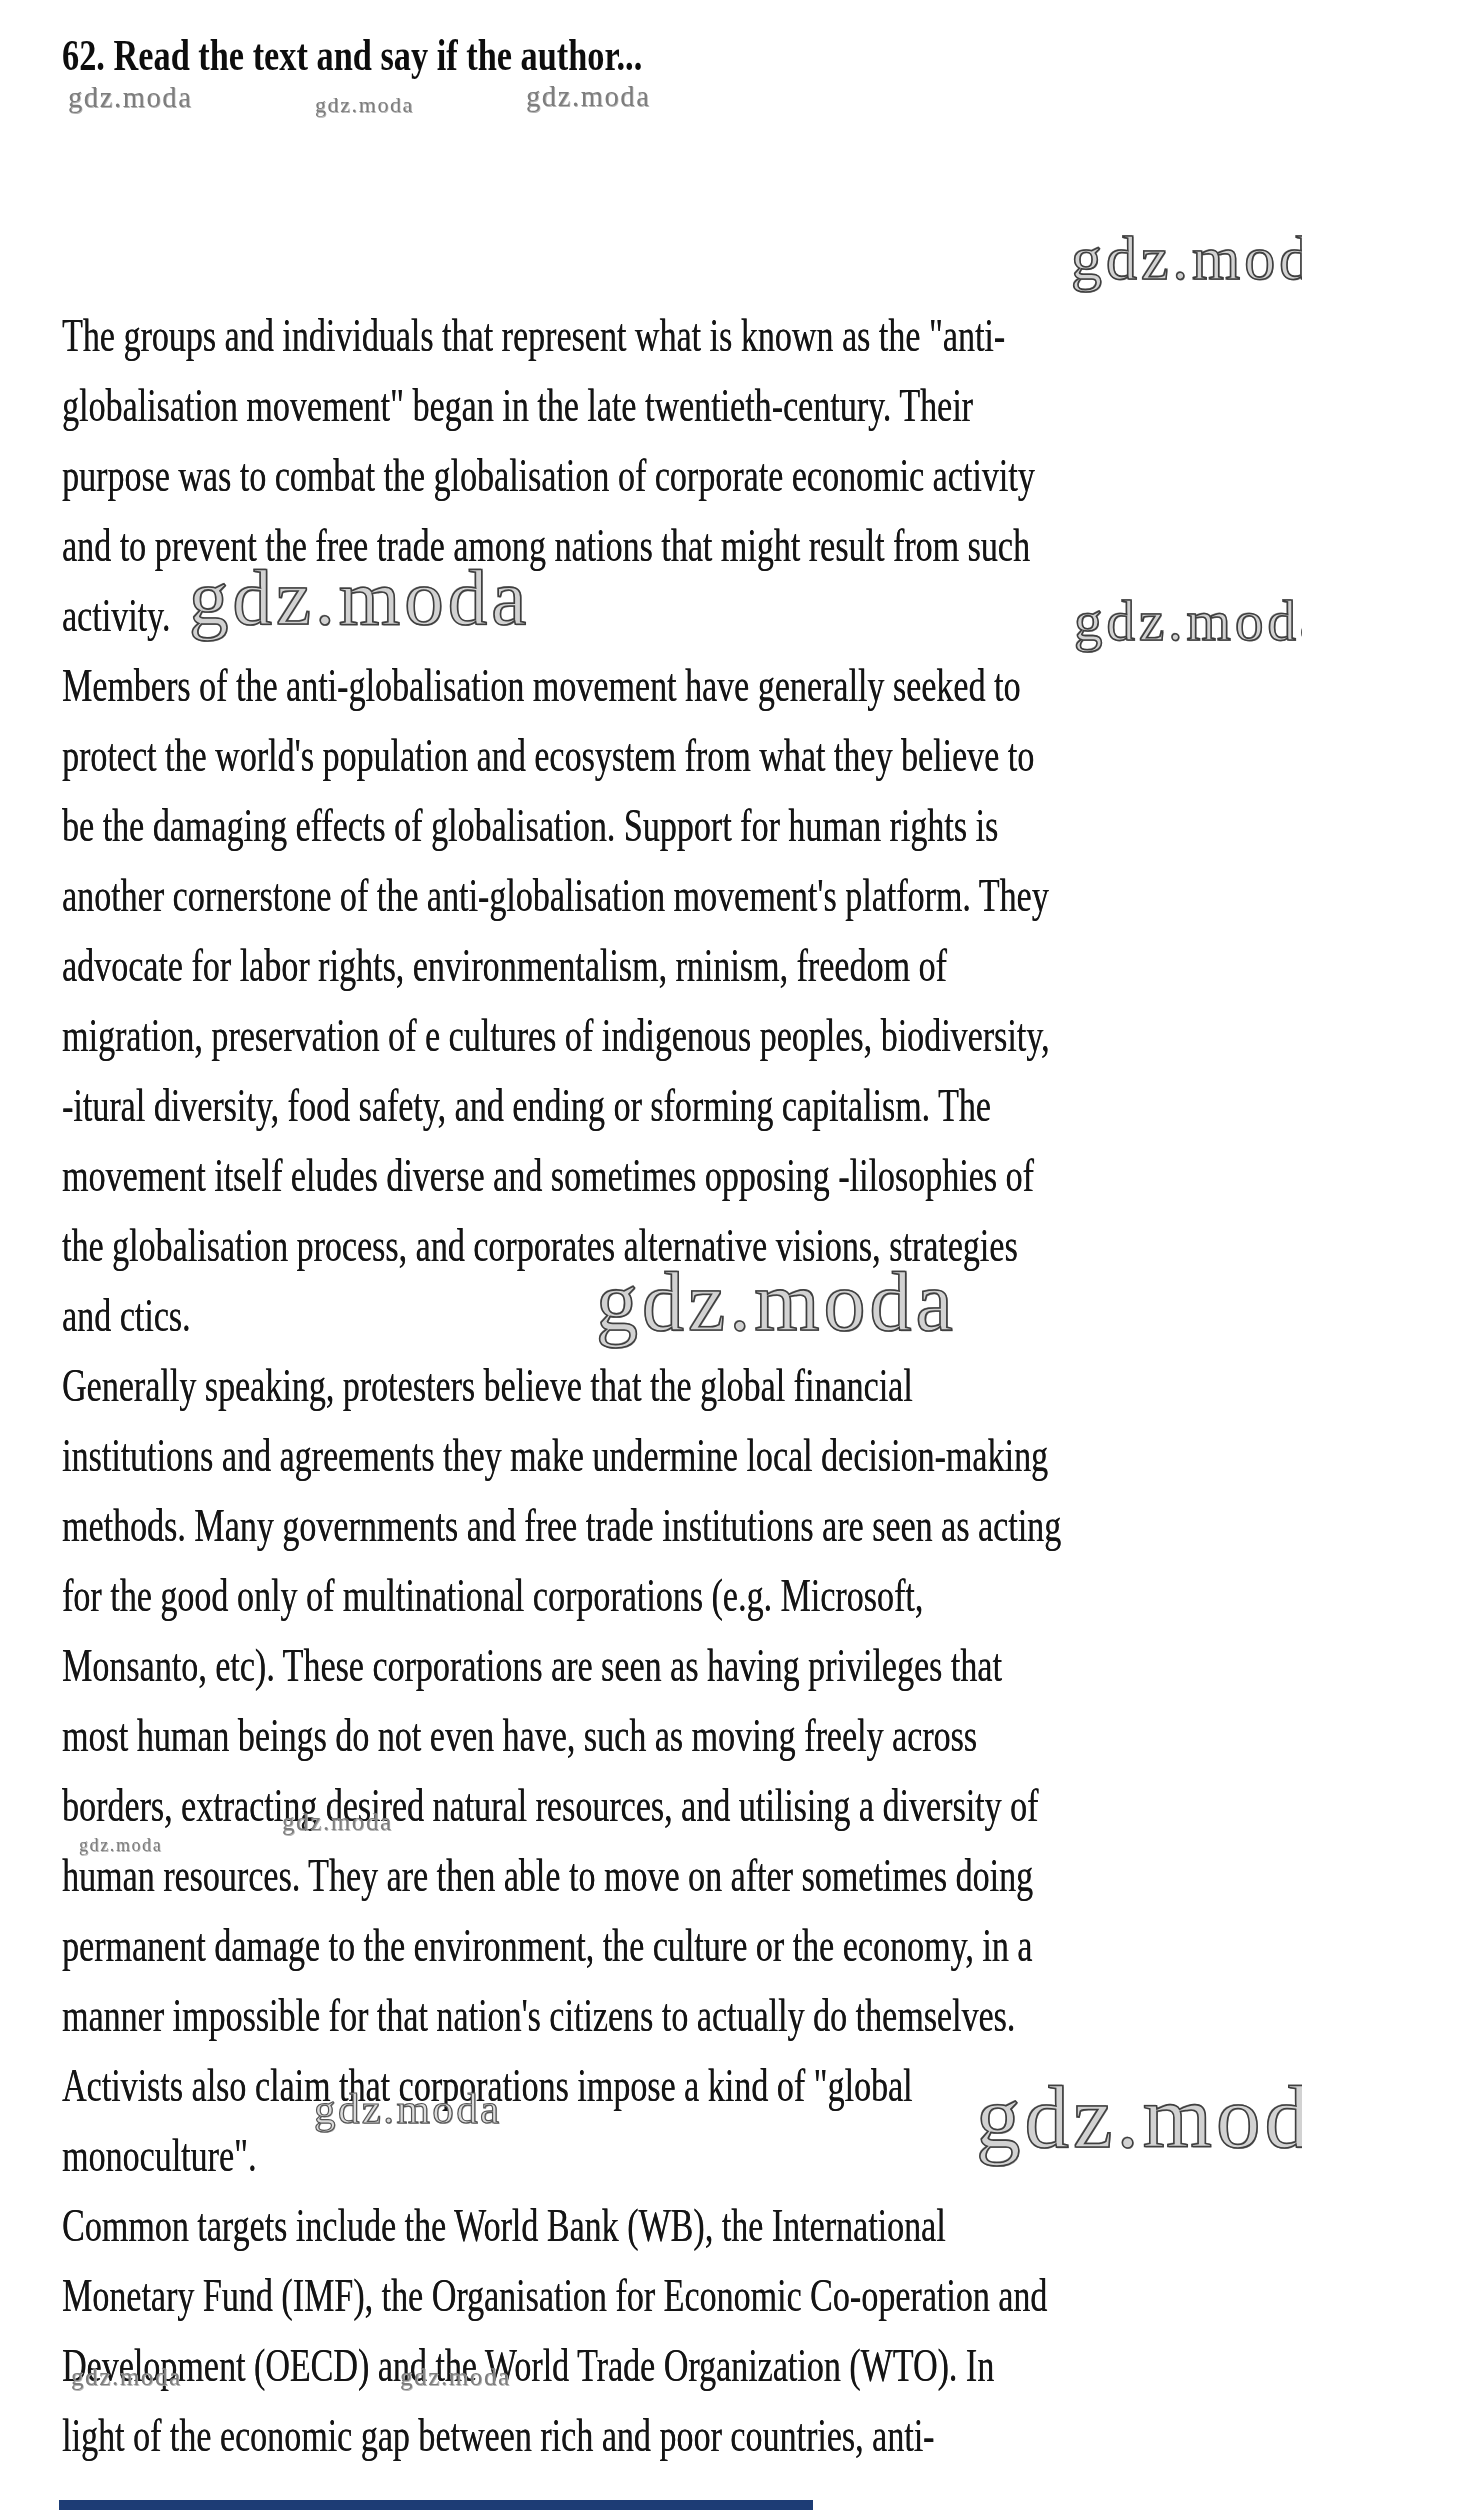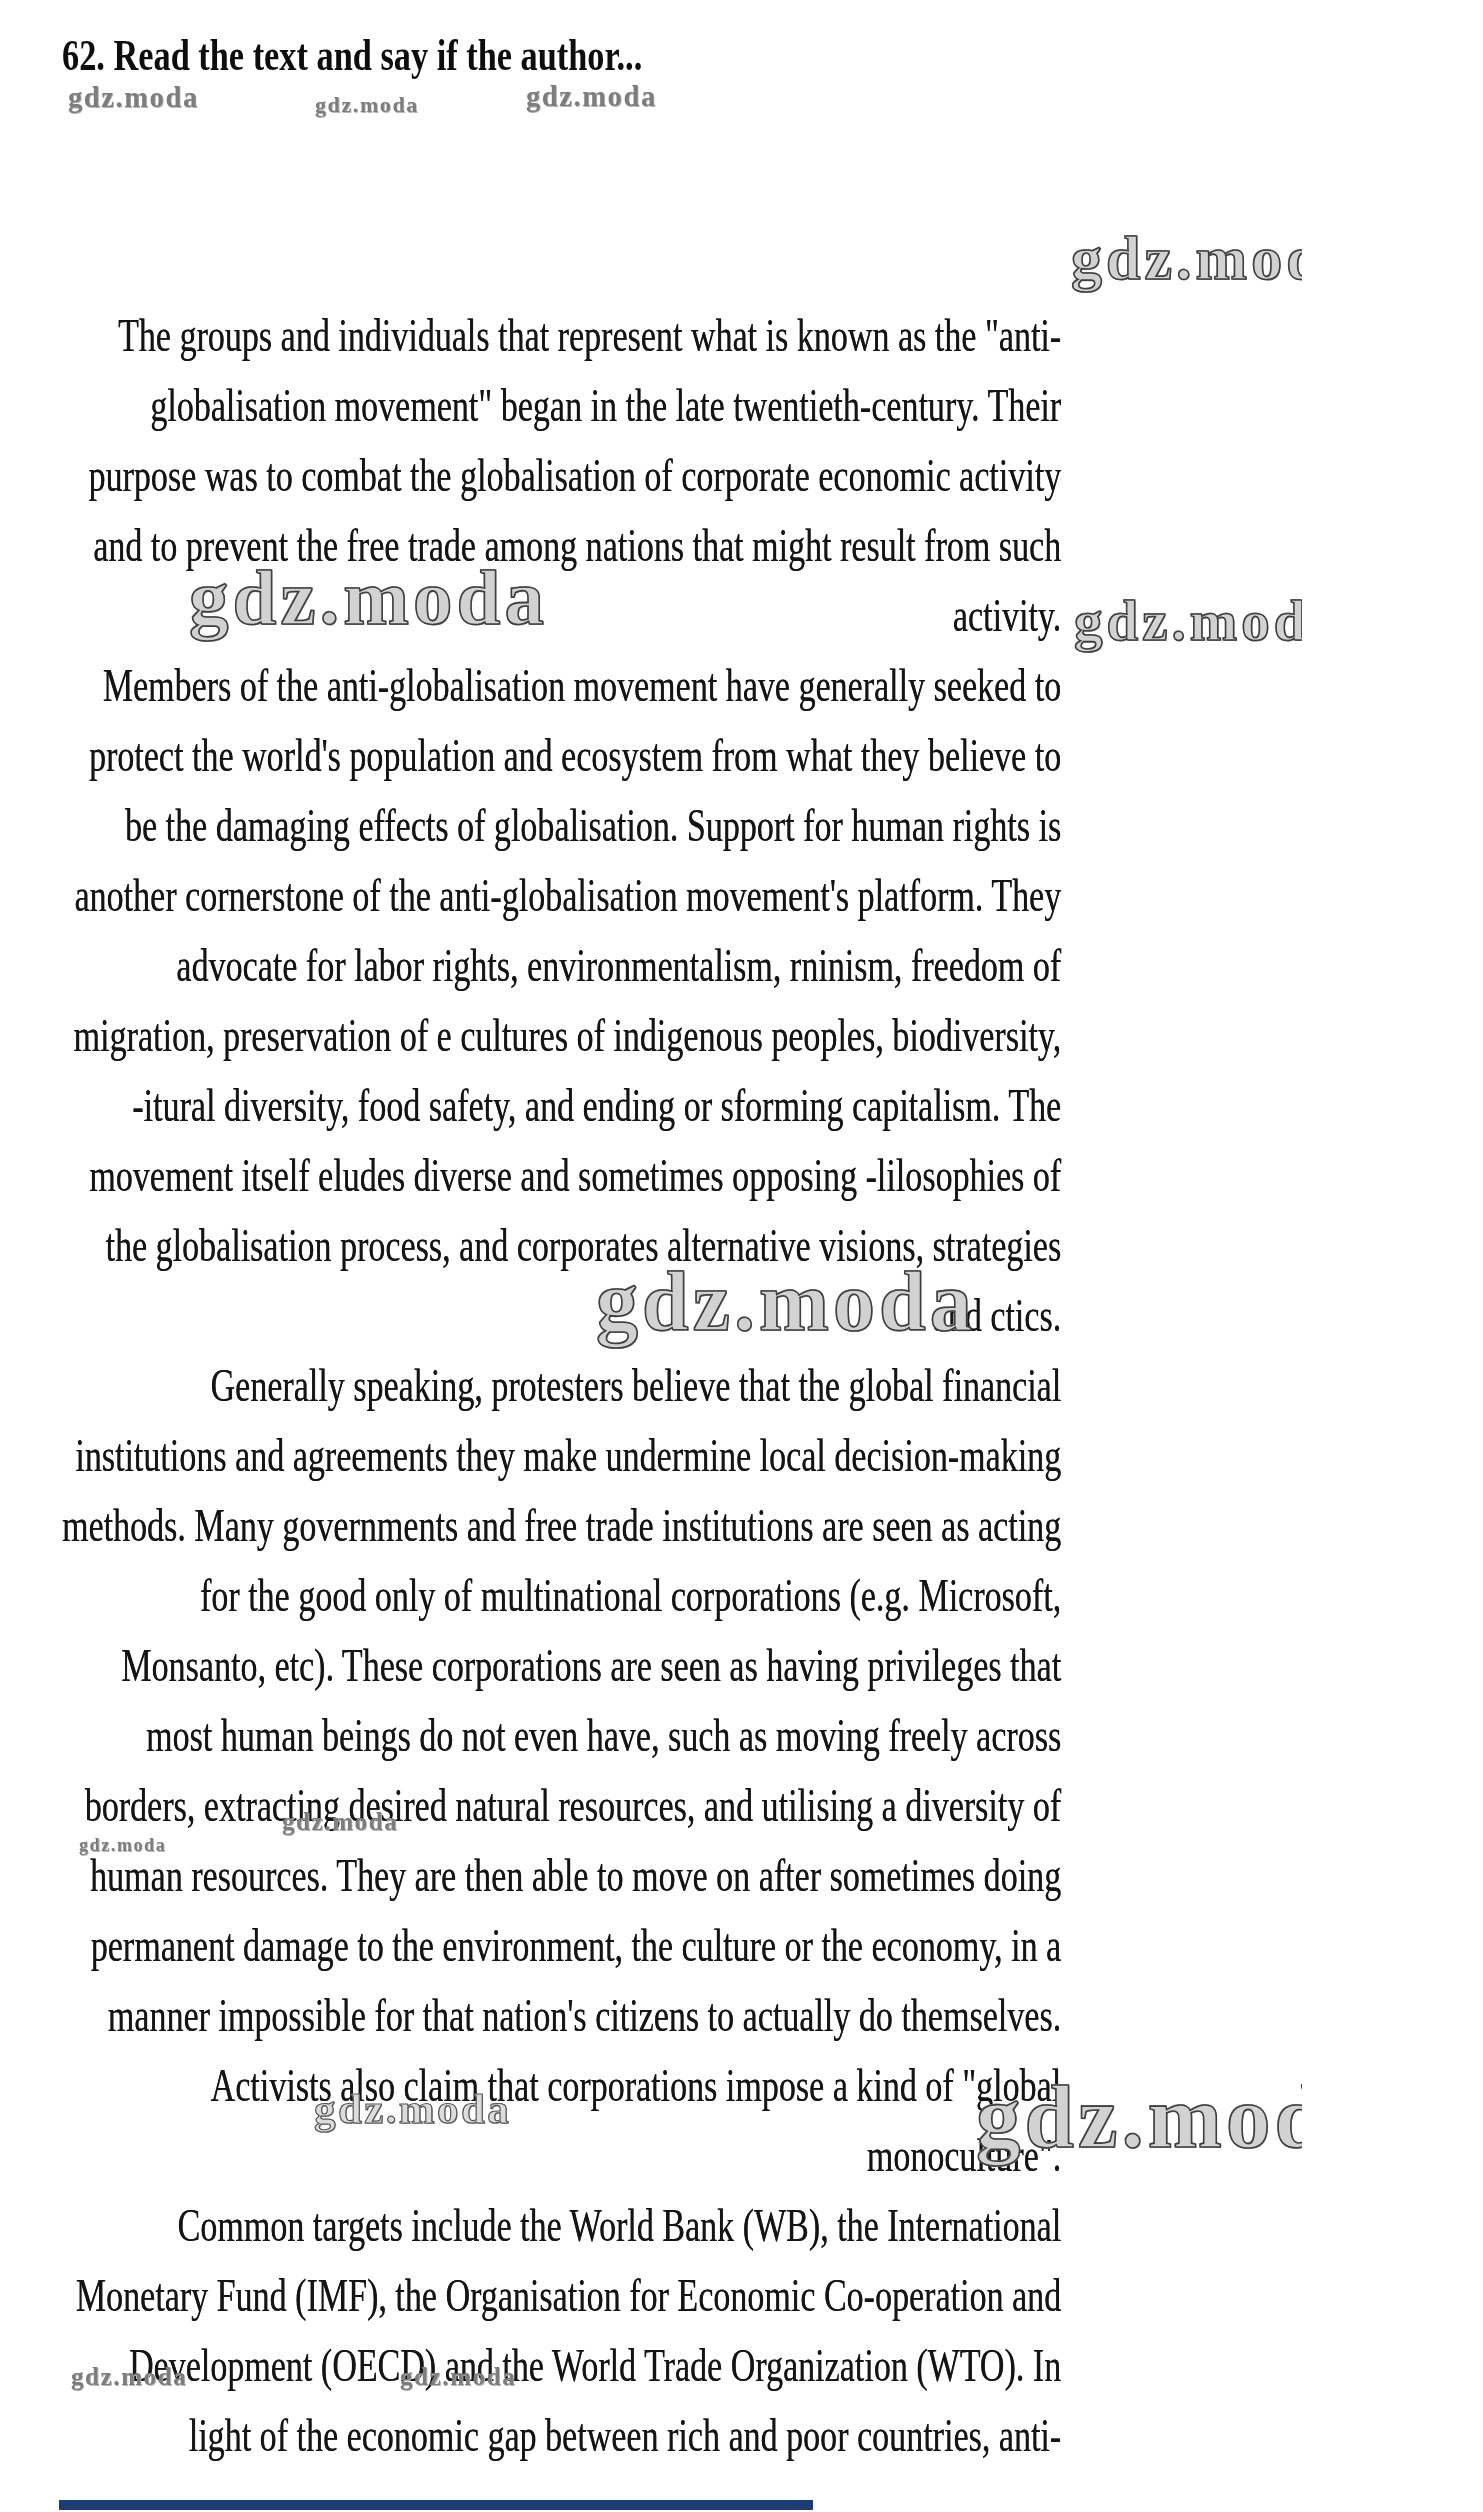--- a/index.html
+++ b/index.html
@@ -28,38 +28,37 @@
   }
   .bullets {
     position: absolute;
     left: 62px;
     top: 99px;
   }
   .body-text {
     position: absolute;
     left: 62px;
     top: 301px;
-    text-align: right;
   }
   .line {
     height: 70px;
     line-height: 70px;
     font-family: "Liberation Serif", serif;
     font-size: 46px;
     color: #141414;
     white-space: nowrap;
     transform: scaleX(0.74);
     transform-origin: 0 50%;
     text-shadow: 0.3px 0.3px 0 #3c3c3c;
   }
   
   .wm {
     position: absolute;
     font-family: "Liberation Serif", serif;
-    font-weight: bold;
+    font-weight: normal;
     white-space: nowrap;
     letter-spacing: 1.6px;
     user-select: none;
   }
   .wm-solid {
     color: #7d7d7d;
     text-shadow: 0.8px 0.8px 0 #b5b5b5;
   }
   .wm-sketch {
     color: #d2d2d2;

